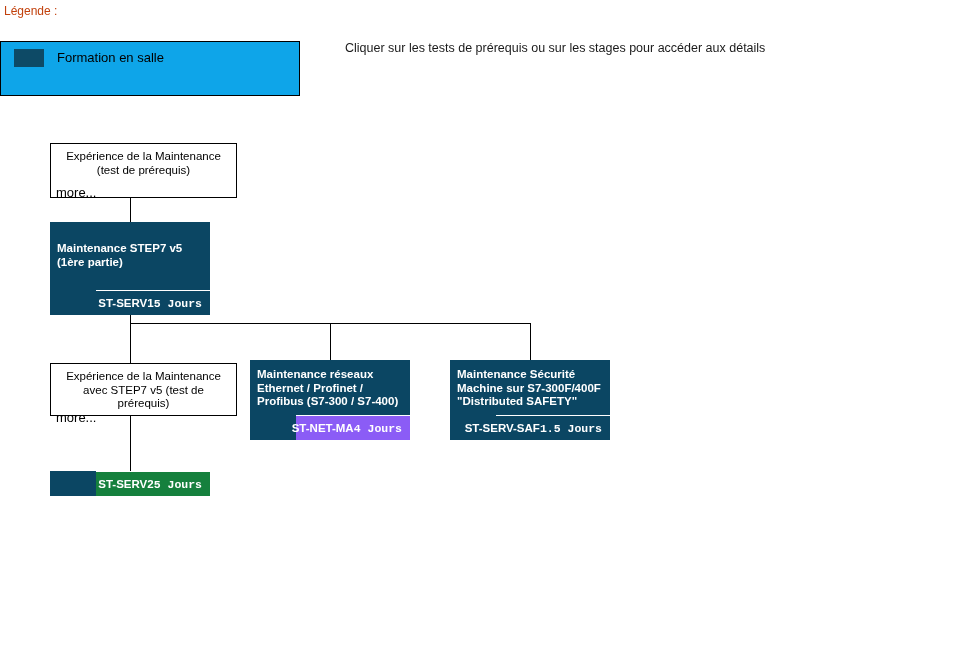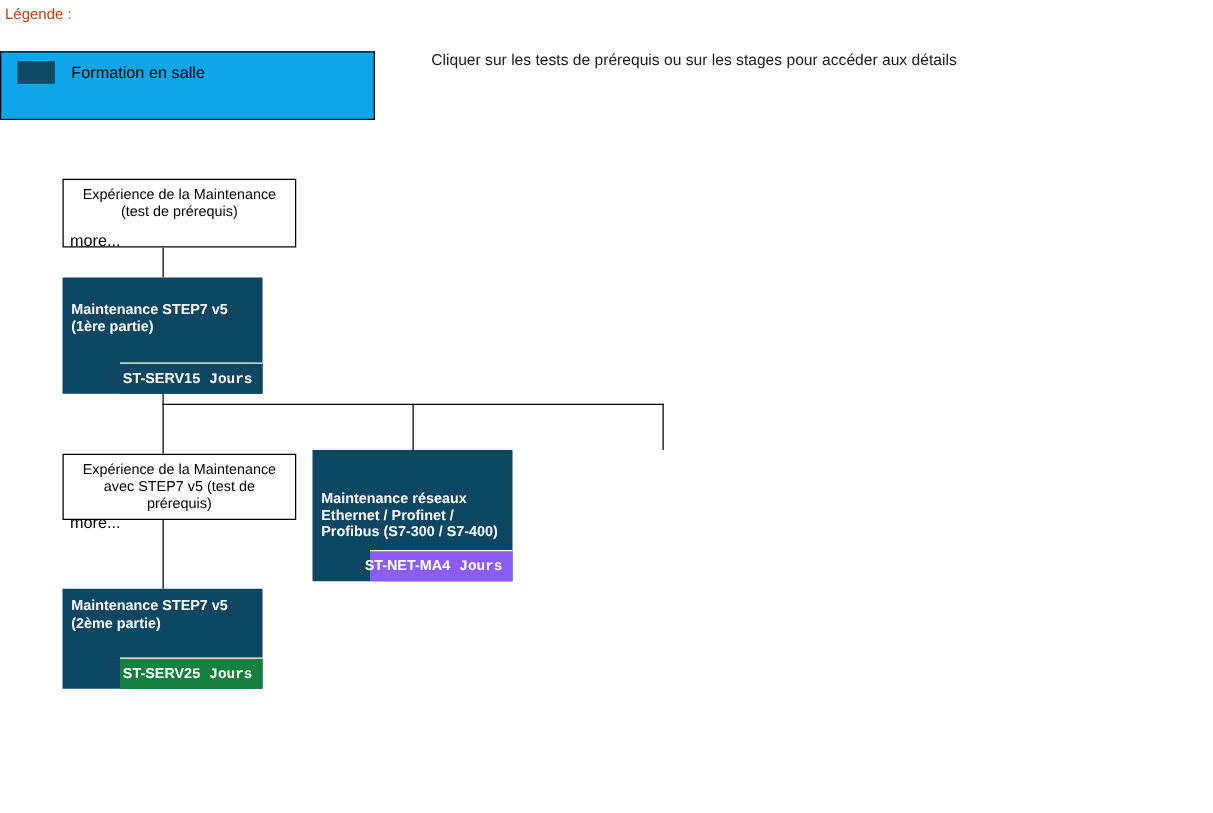--- a/index.html
+++ b/index.html
@@ -175,29 +175,33 @@
 </div>
 
 <div class="prereq" style="left:50px; top:363px; height:53px;">
   <div class="prereq-title">Expérience de la Maintenance</div>
   <div class="prereq-title">avec STEP7 v5 (test de</div>
   <div class="prereq-title">prérequis)</div>
   <div class="prereq-more">more...</div>
 </div>
 
 <div class="course" style="left:250px; top:360px; background:#0b4663;">
-  <div class="course-head" style="height:55px;margin-top:25px;">Maintenance réseaux Ethernet / Profinet / Profibus (S7-300 / S7-400)</div>
+  <div class="course-head" style="height:55px;">Maintenance réseaux Ethernet / Profinet / Profibus (S7-300 / S7-400)</div>
   <div class="course-foot" style="background:#8b5cf6;">
     <span class="course-code">ST-NET-MA</span>
     <span class="course-dur">4 Jours</span>
   </div>
 </div>
 
 <div class="course" style="left:450px; top:360px; background:#0b4663;">
+  <div class="course-head" style="height:55px;">Maintenance Sécurité Machine sur S7-300F/400F "Distributed SAFETY"</div>
+  <div class="course-foot" style="background:#0b4663;">
+    <span class="course-code">ST-SERV-SAF</span>
+    <span class="course-dur">1.5 Jours</span>
+  </div>
 </div>
 
 <div class="course" style="left:50px; top:471px; background:#0b4663;">
-  <div class="course-head" style="height:55px;">Maintenance STEP7 v5 (2ème partie)</div>
   <div class="course-foot" style="background:#15803d;">
     <span class="course-code">ST-SERV2</span>
     <span class="course-dur">5 Jours</span>
   </div>
 </div>
 
 </body></html>

